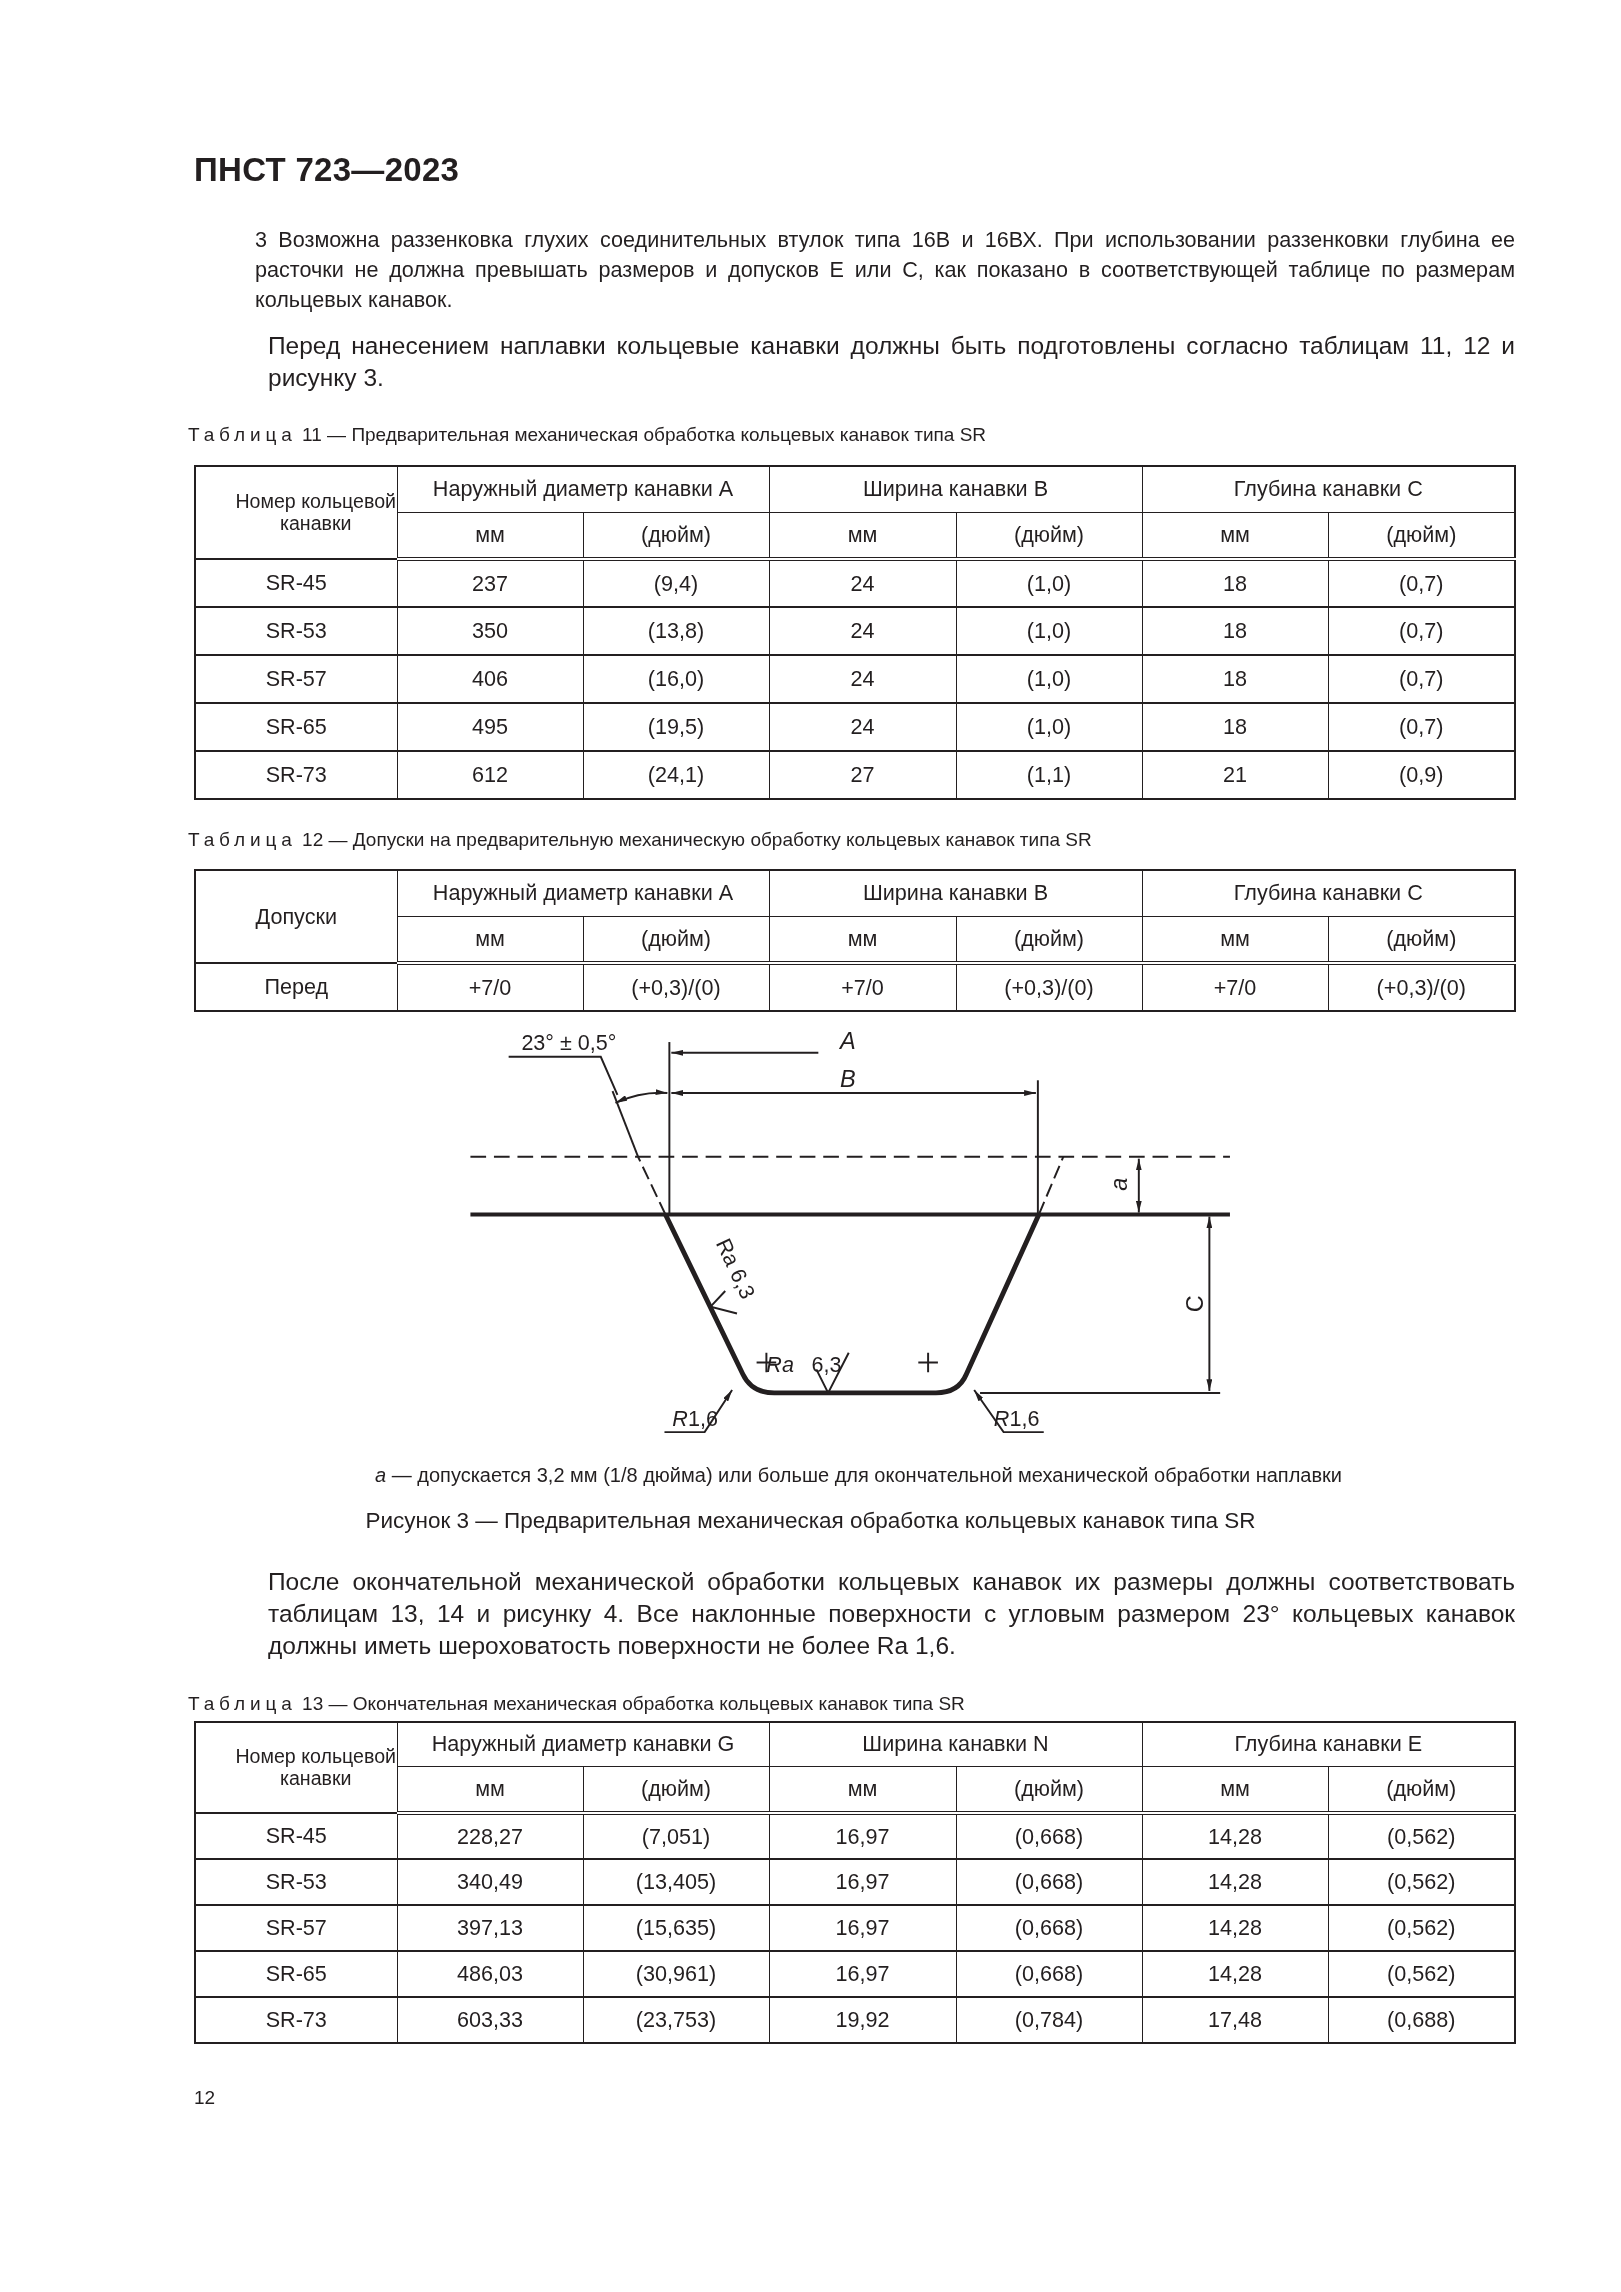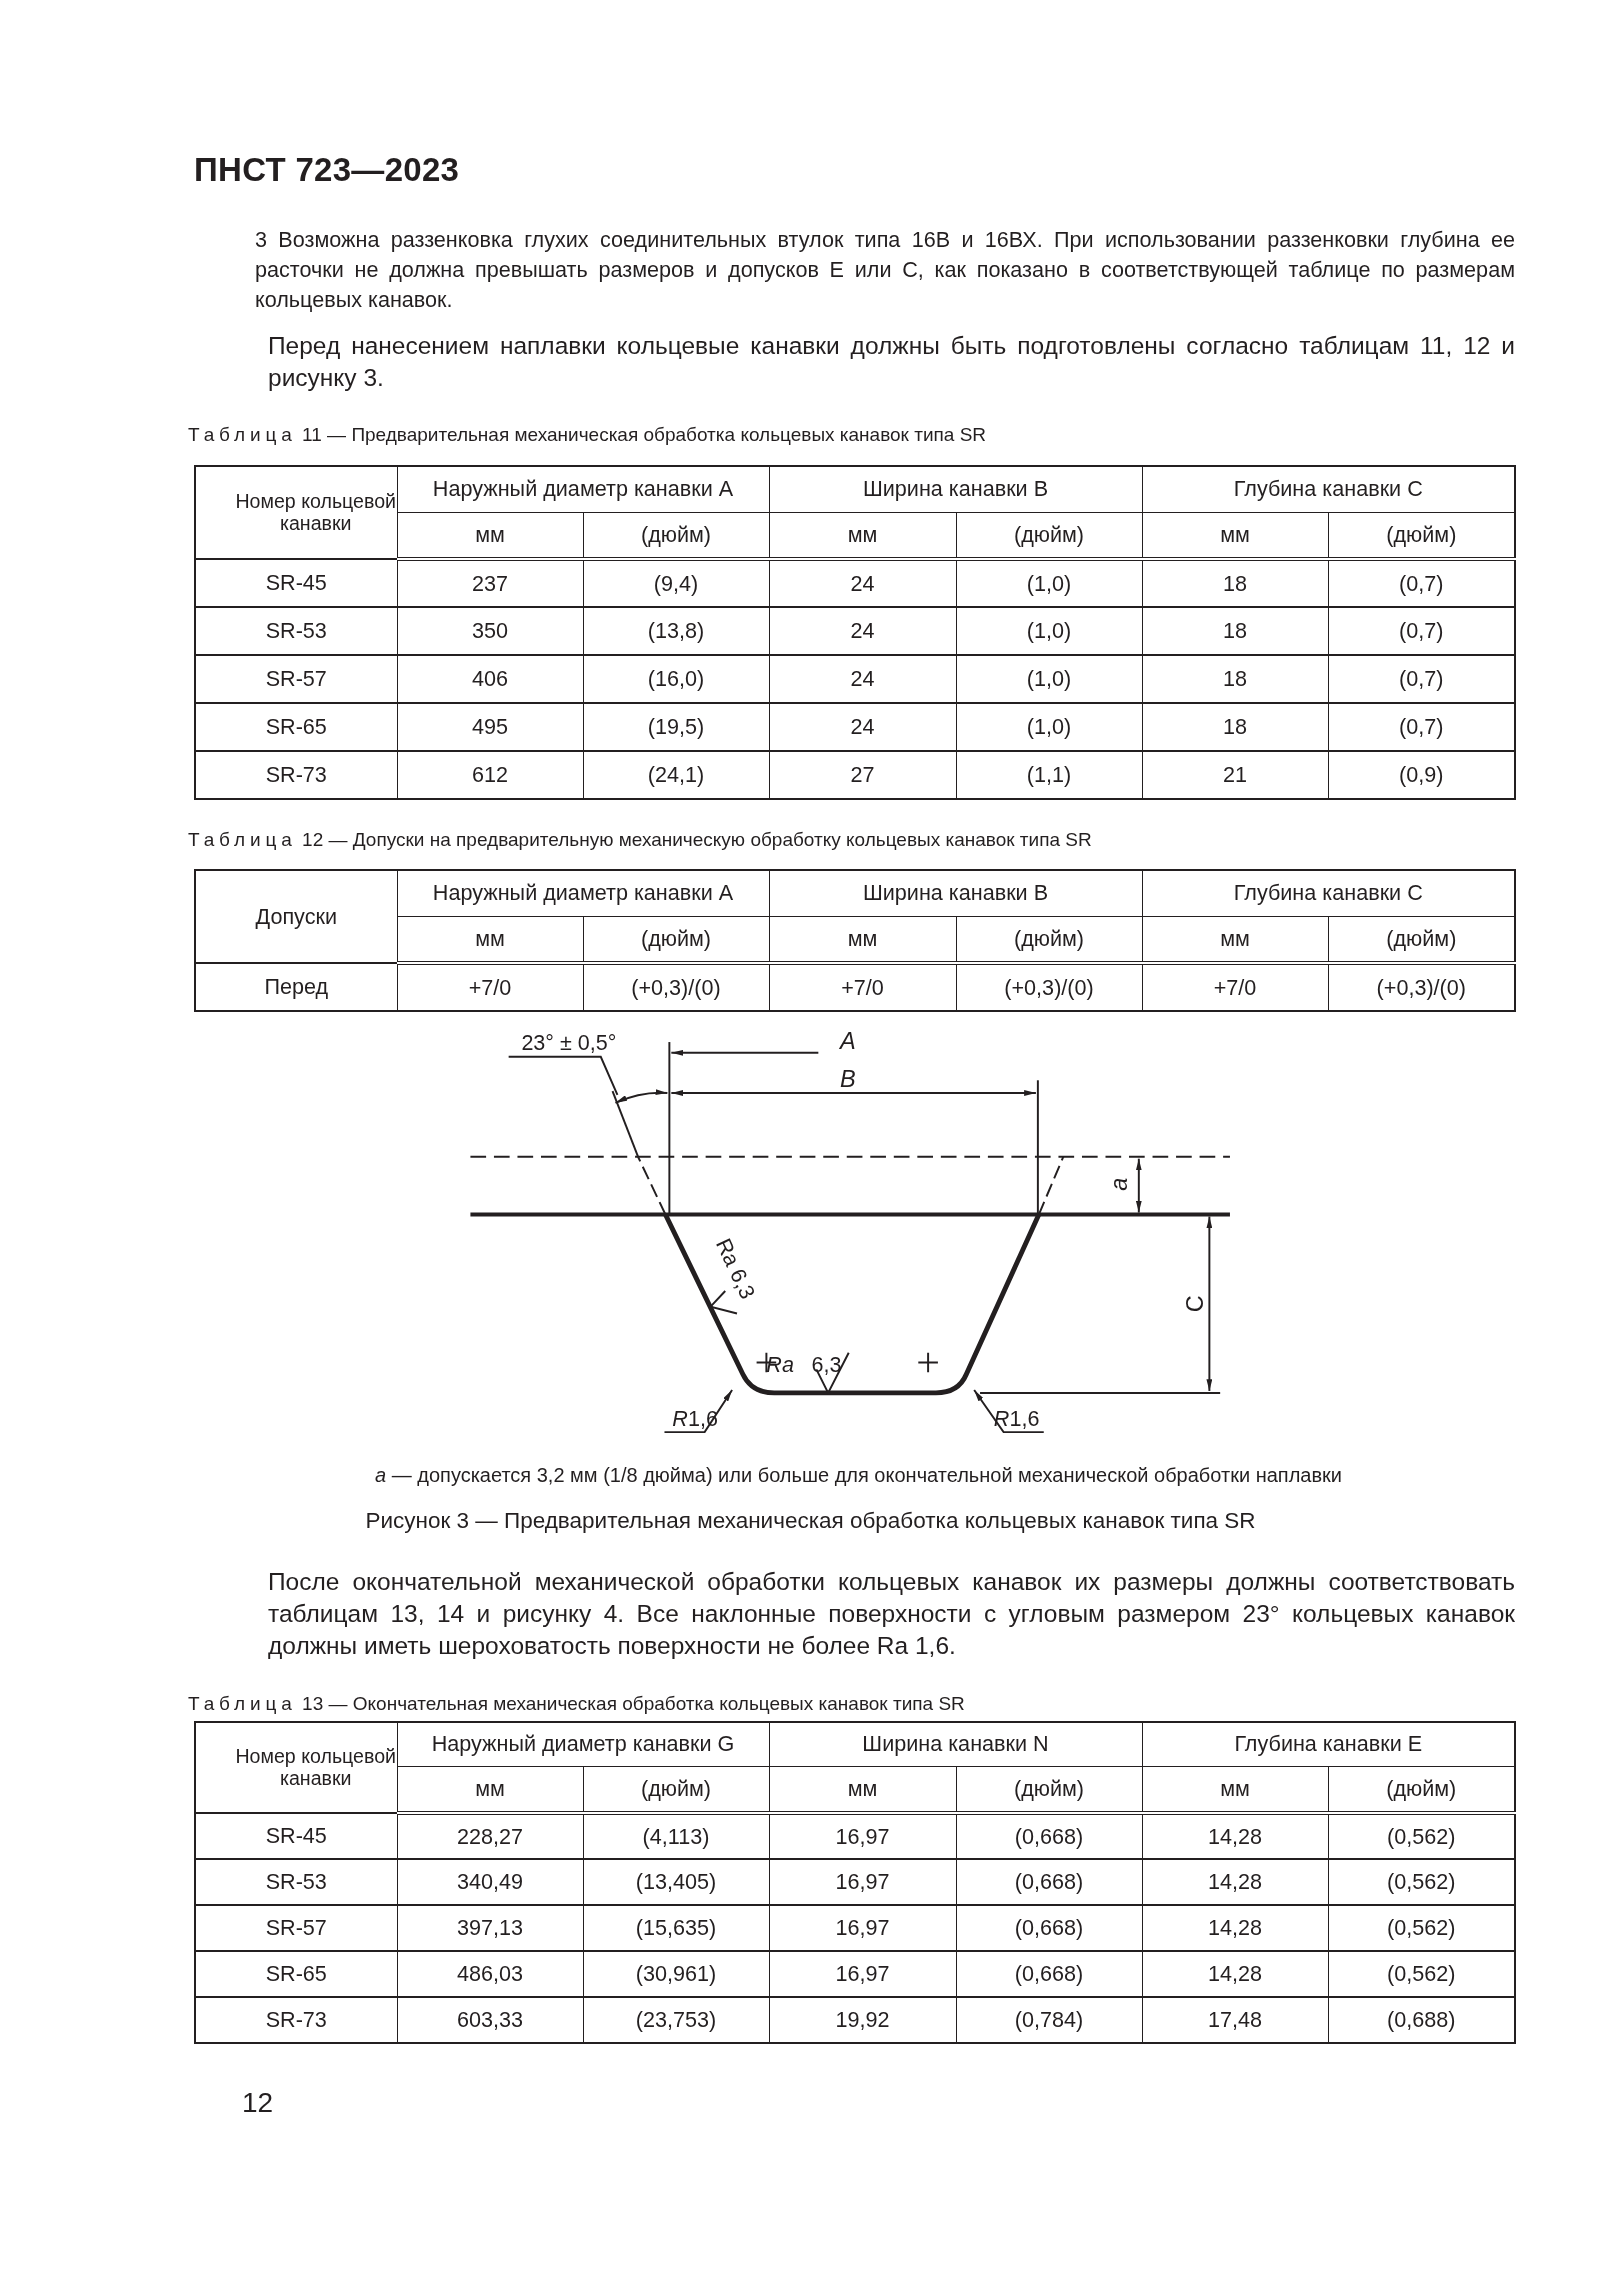--- a/index.html
+++ b/index.html
@@ -12,21 +12,21 @@
   .para .indent { padding-left:74px; }
   .caption { left:188px; font-size:19px; }
   .caption .spaced { letter-spacing:4.9px; }
   table.gost { position:absolute; left:194px; width:1321px; border-collapse:collapse; table-layout:fixed; border:2.9px solid #231f20; font-size:21.6px; }
   table.gost td { border:1.5px solid #231f20; text-align:center; vertical-align:middle; padding:0; }
   table.gost td.small { font-size:19.6px; line-height:21.6px;padding-left:39px; }
   table.gost tr.head-last td { border-bottom:4.9px double #231f20; }
   table.gost tr.body-row td { border-top-width:2.9px; }
   .fig-note { left:0; width:1621px; top:1464px; text-align:center; font-size:20px;margin-left:48px; }
   .fig-caption { left:0; width:1621px; top:1508px; text-align:center; font-size:22.5px; }
-  .page-num { left:194px; top:2087px; font-size:28px;margin-left:48px; }
+  .page-num { left:194px; top:2087px; font-size:19px; }
   svg text { font-family:"Liberation Sans", sans-serif; fill:#231f20; }
 </style>
 </head>
 <body>
 
 <div class="abs doc-code">ПНСТ 723—2023</div>
 
 <div class="abs note">
     <div class="indent">3 Возможна раззенковка глухих соединительных втулок типа 16В и 16ВХ. При использовании раззенковки глубина ее расточки не должна превышать размеров и допусков Е или С, как показано в соответствующей таблице по размерам кольцевых канавок.</div>
   </div>
@@ -241,21 +241,21 @@
     <td>мм</td>
     <td>(дюйм)</td>
     <td>мм</td>
     <td>(дюйм)</td>
     <td>мм</td>
     <td>(дюйм)</td>
   </tr>
   <tr class="body-row" style="height:46px;">
     <td>SR-45</td>
         <td>228,27</td>
-        <td>(4,113)</td>
+        <td>(7,051)</td>
         <td>16,97</td>
         <td>(0,668)</td>
         <td>14,28</td>
         <td>(0,562)</td>
   </tr>
   <tr class="body-row" style="height:46px;">
     <td>SR-53</td>
         <td>340,49</td>
         <td>(13,405)</td>
         <td>16,97</td>

